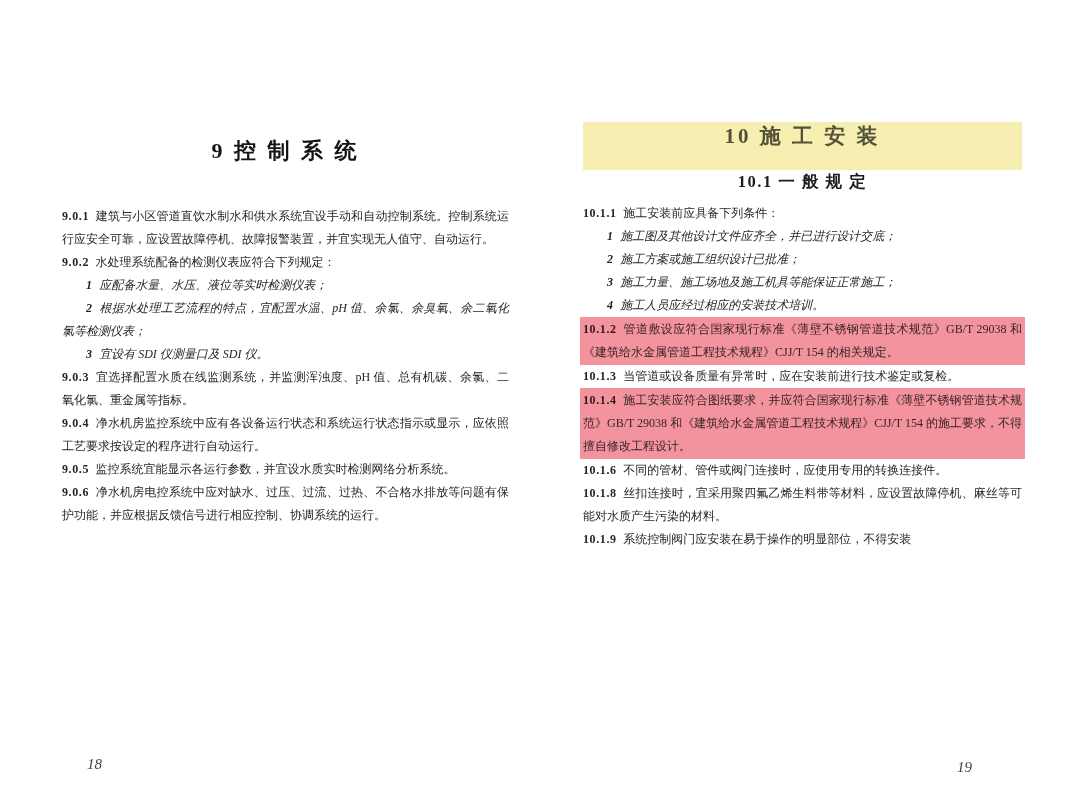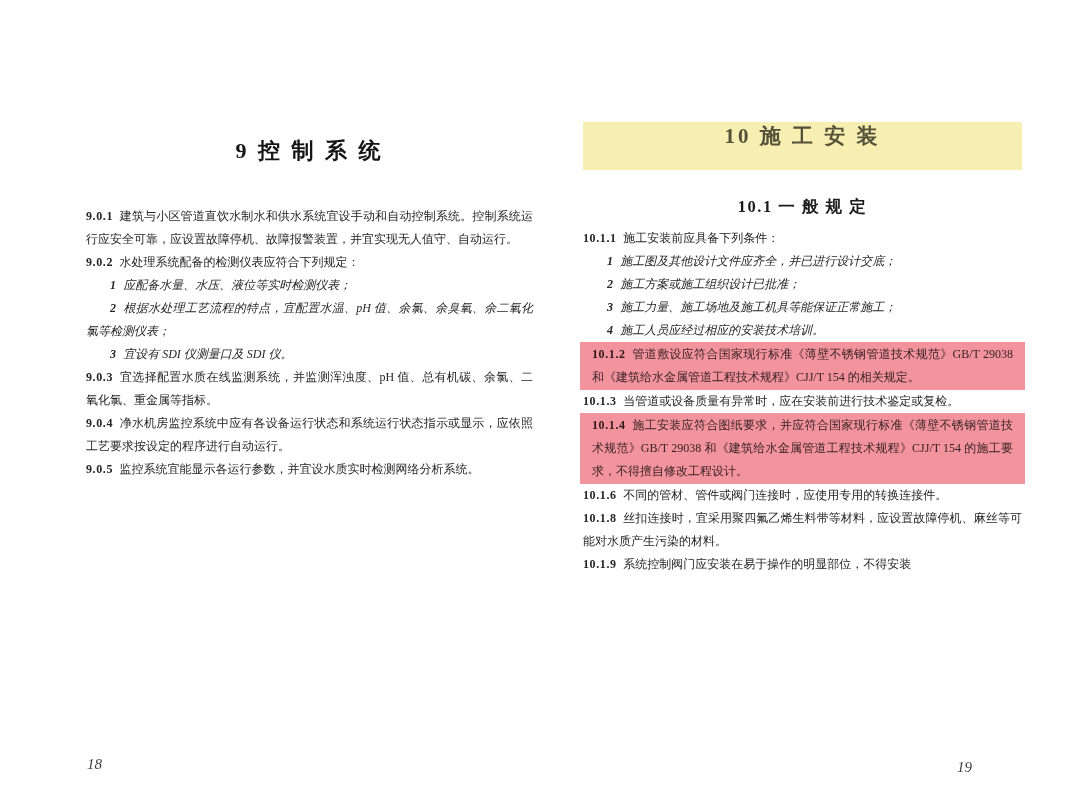--- a/index.html
+++ b/index.html
@@ -2,43 +2,43 @@
 <html><head>
 <meta charset="utf-8">
 <style>
   html,body{margin:0;padding:0;}
   body{
     width:1077px;height:788px;position:relative;background:#ffffff;overflow:hidden;
     font-family:"Liberation Serif","DejaVu Serif",serif;
     color:#262626;
   }
   .page-col{position:absolute;}
-  #left-col{left:86px;top:136px;width:447px;}
+  #left-col{left:62px;top:136px;width:447px;}
   #right-col{left:583px;top:122px;width:439px;}
 
   .page-title{
     margin:0 0 39px 0;text-align:center;font-size:22px;font-weight:bold;
     letter-spacing:3px;line-height:30px;color:#141414;
   }
   .chapter-band{
     background:#f7efb2;height:48px;display:flex;align-items:flex-start;justify-content:center;
     font-size:21px;font-weight:bold;letter-spacing:3px;color:#56523a;
   }
   .section-title{
-    margin:25px 0 9px 0;text-align:center;font-size:16.5px;font-weight:bold;
+    margin:0 0 9px 0;text-align:center;font-size:16.5px;font-weight:bold;
     letter-spacing:1.5px;color:#1c1c1c;line-height:23px;
   }
   .para{
     margin:0;font-size:12px;line-height:23px;text-align:justify;
   }
   .para .num{font-weight:bold;margin-right:0.55em;letter-spacing:0.05em;}
   .item{text-indent:2em;font-style:italic;}
   .hl{
     background:#f2939e;color:#3a2326;
-    margin-left:-3px;margin-right:-3px;padding:1px 12px;
+    margin-left:-3px;margin-right:-3px;padding:1px 3px;
   }
   .hl .num{color:#30191d;}
   .pageno{
     position:absolute;font-style:italic;font-size:15px;color:#3d3d3d;
   }
   #pageno-left{left:87px;top:756px;}
   #pageno-right{left:957px;top:759px;}
 </style>
 </head>
 <body>
@@ -47,20 +47,21 @@
   <h1 class="page-title">9 控 制 系 统</h1>
 
   <p class="para"><span class="num">9.0.1</span><span>建筑与小区管道直饮水制水和供水系统宜设手动和自动控制系统。控制系统运行应安全可靠，应设置故障停机、故障报警装置，并宜实现无人值守、自动运行。</span></p>
   <p class="para"><span class="num">9.0.2</span><span>水处理系统配备的检测仪表应符合下列规定：</span></p>
   <p class="para item"><span class="num">1</span><span>应配备水量、水压、液位等实时检测仪表；</span></p>
   <p class="para item"><span class="num">2</span><span>根据水处理工艺流程的特点，宜配置水温、pH 值、余氯、余臭氧、余二氧化氯等检测仪表；</span></p>
   <p class="para item"><span class="num">3</span><span>宜设有 SDI 仪测量口及 SDI 仪。</span></p>
   <p class="para"><span class="num">9.0.3</span><span>宜选择配置水质在线监测系统，并监测浑浊度、pH 值、总有机碳、余氯、二氧化氯、重金属等指标。</span></p>
   <p class="para"><span class="num">9.0.4</span><span>净水机房监控系统中应有各设备运行状态和系统运行状态指示或显示，应依照工艺要求按设定的程序进行自动运行。</span></p>
   <p class="para"><span class="num">9.0.5</span><span>监控系统宜能显示各运行参数，并宜设水质实时检测网络分析系统。</span></p>
+  <p class="para"><span class="num">9.0.6</span><span>净水机房电控系统中应对缺水、过压、过流、过热、不合格水排放等问题有保护功能，并应根据反馈信号进行相应控制、协调系统的运行。</span></p>
 </div>
 
 <div id="right-col" class="page-col">
   <div class="chapter-band">
     <span>10 施 工 安 装</span>
   </div>
   <h2 class="section-title">10.1 一 般 规 定</h2>
 
   <p class="para"><span class="num">10.1.1</span><span>施工安装前应具备下列条件：</span></p>
   <p class="para item"><span class="num">1</span><span>施工图及其他设计文件应齐全，并已进行设计交底；</span></p>

